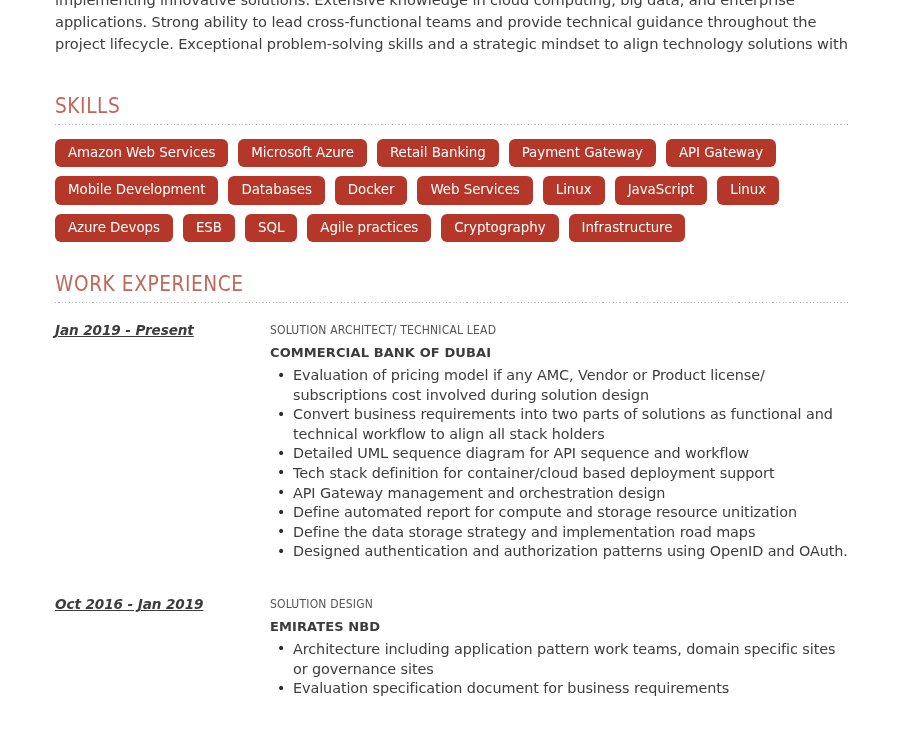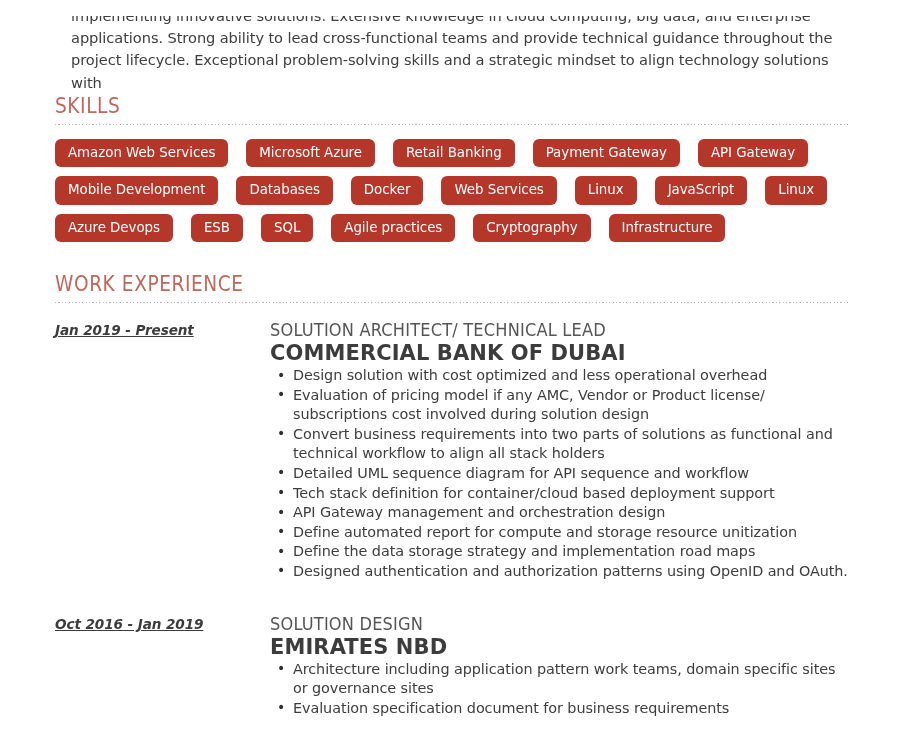--- a/index.html
+++ b/index.html
@@ -13,21 +13,21 @@
     height: 750px;
     overflow: hidden;
     font-family: "DejaVu Sans", "Liberation Sans", sans-serif;
     color: #3b3b3b;
     -webkit-font-smoothing: antialiased;
   }
   .page {
     position: relative;
     width: 901px;
     height: 696px;
-    padding: 16px;
+    padding: 0;
     box-sizing: border-box;
   }
   .content {
     padding-left: 55px;
     padding-right: 52px;
   }
 
   
   .summary {
     font-size: 14.6px;
@@ -79,21 +79,21 @@
 
   
   #skills-section { position: absolute; top: 94px; left: 0; right: 0; }
   .skills-wrap {
     margin-top: 14px;
     display: block;
   }
   .skill-row {
     display: flex;
     flex-wrap: nowrap;
-    gap: 18px;
+    gap: 10px;
     margin-bottom: 9px;
   }
   .skill-tag {
     background: #b5372a;
     color: #ffffff;
     font-size: 13.4px;
     line-height: 1;
     padding: 7px 13px 8px 13px;
     border-radius: 6px;
     white-space: nowrap;
@@ -118,30 +118,30 @@
     line-height: 19px;
     padding-top: 2px;
     letter-spacing: -0.1px;
     text-decoration: underline;
   }
   .job-body {
     flex: 1 1 auto;
     min-width: 0;
   }
   .job-title {
-    font-size: 18px;
+    font-size: 12px;
     font-weight: 400;
     color: #555555;
     line-height: 22px;
     letter-spacing: 0.2px;
     margin: 0;
     font-family: "DejaVu Sans Condensed", "Liberation Sans Narrow", "Liberation Sans", sans-serif;
   }
   .job-company {
-    font-size: 21px;
+    font-size: 13px;
     font-weight: bold;
     color: #3c3c3c;
     line-height: 22px;
     letter-spacing: 0.1px;
     margin: 1px 0 2px 0;
   }
   ul.job-bullets {
     margin: 0;
     padding: 0 0 0 23px;
     list-style: none;
@@ -226,21 +226,20 @@
       <div class="section-rule"></div>
 
       <div style="height:16px"></div>
 
       <div class="job">
         <div class="job-dates">Jan 2019 - Present</div>
         <div class="job-body">
           <div class="job-title">SOLUTION ARCHITECT/ TECHNICAL LEAD</div>
           <div class="job-company">COMMERCIAL BANK OF DUBAI</div>
           <ul class="job-bullets">
-            <li>Design solution with cost optimized and less operational overhead</li>
             <li>Evaluation of pricing model if any AMC, Vendor or Product license/ subscriptions cost involved during solution design</li>
             <li>Convert business requirements into two parts of solutions as functional and technical workflow to align all stack holders</li>
             <li>Detailed UML sequence diagram for API sequence and workflow</li>
             <li>Tech stack definition for container/cloud based deployment support</li>
             <li>API Gateway management and orchestration design</li>
             <li>Define automated report for compute and storage resource unitization</li>
             <li>Define the data storage strategy and implementation road maps</li>
             <li>Designed authentication and authorization patterns using OpenID and OAuth.</li>
           </ul>
         </div>

